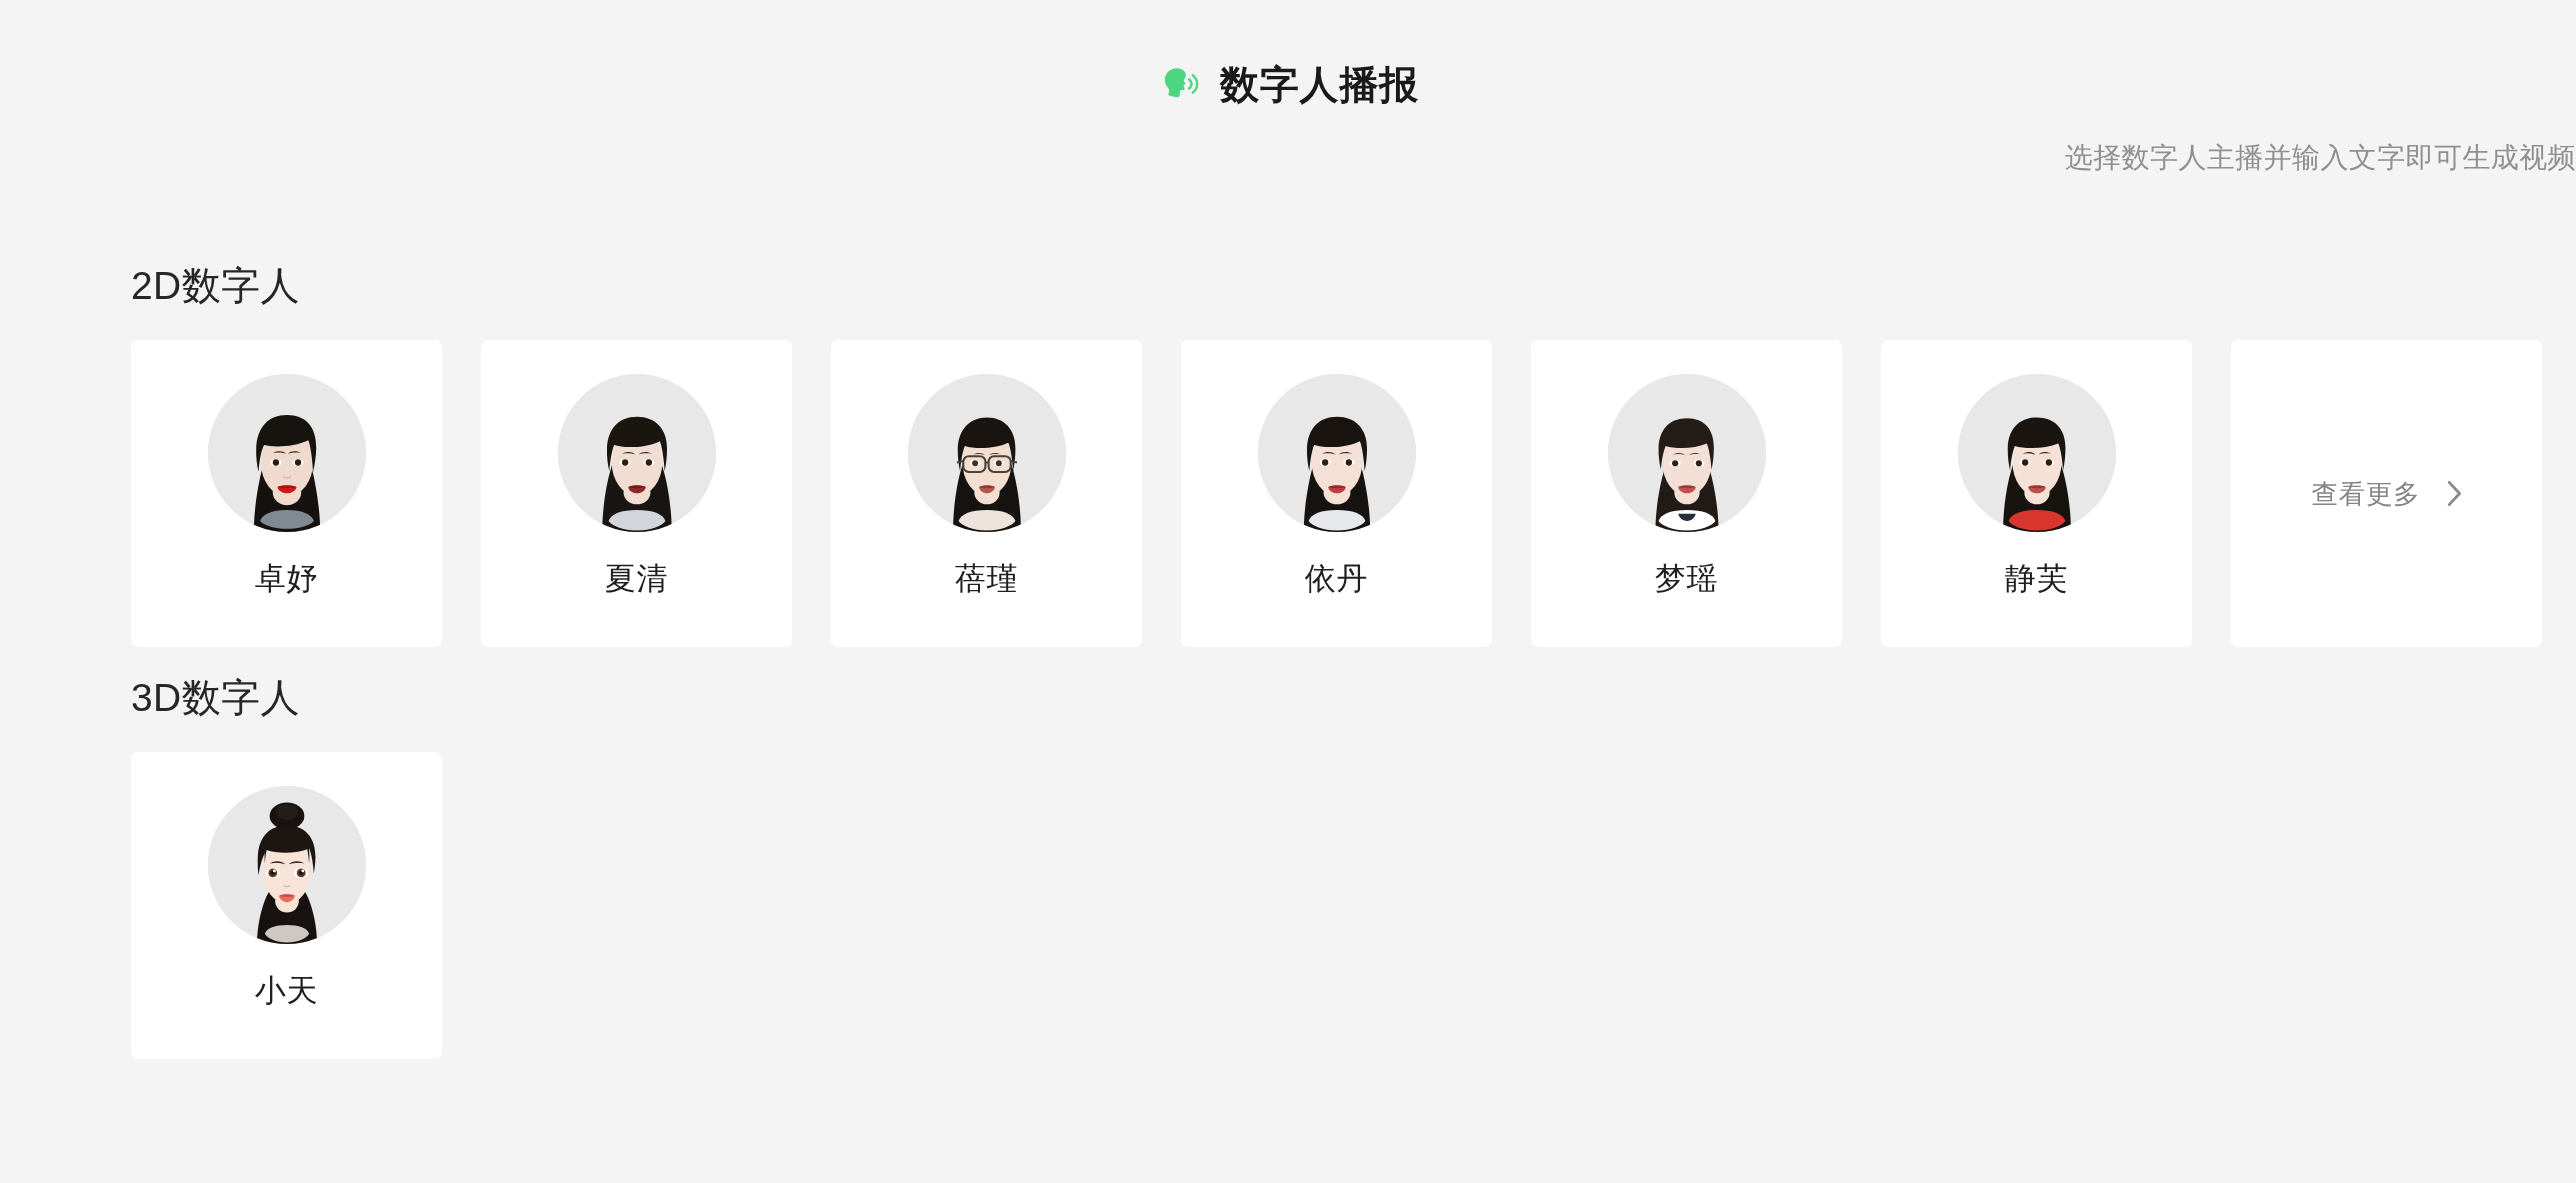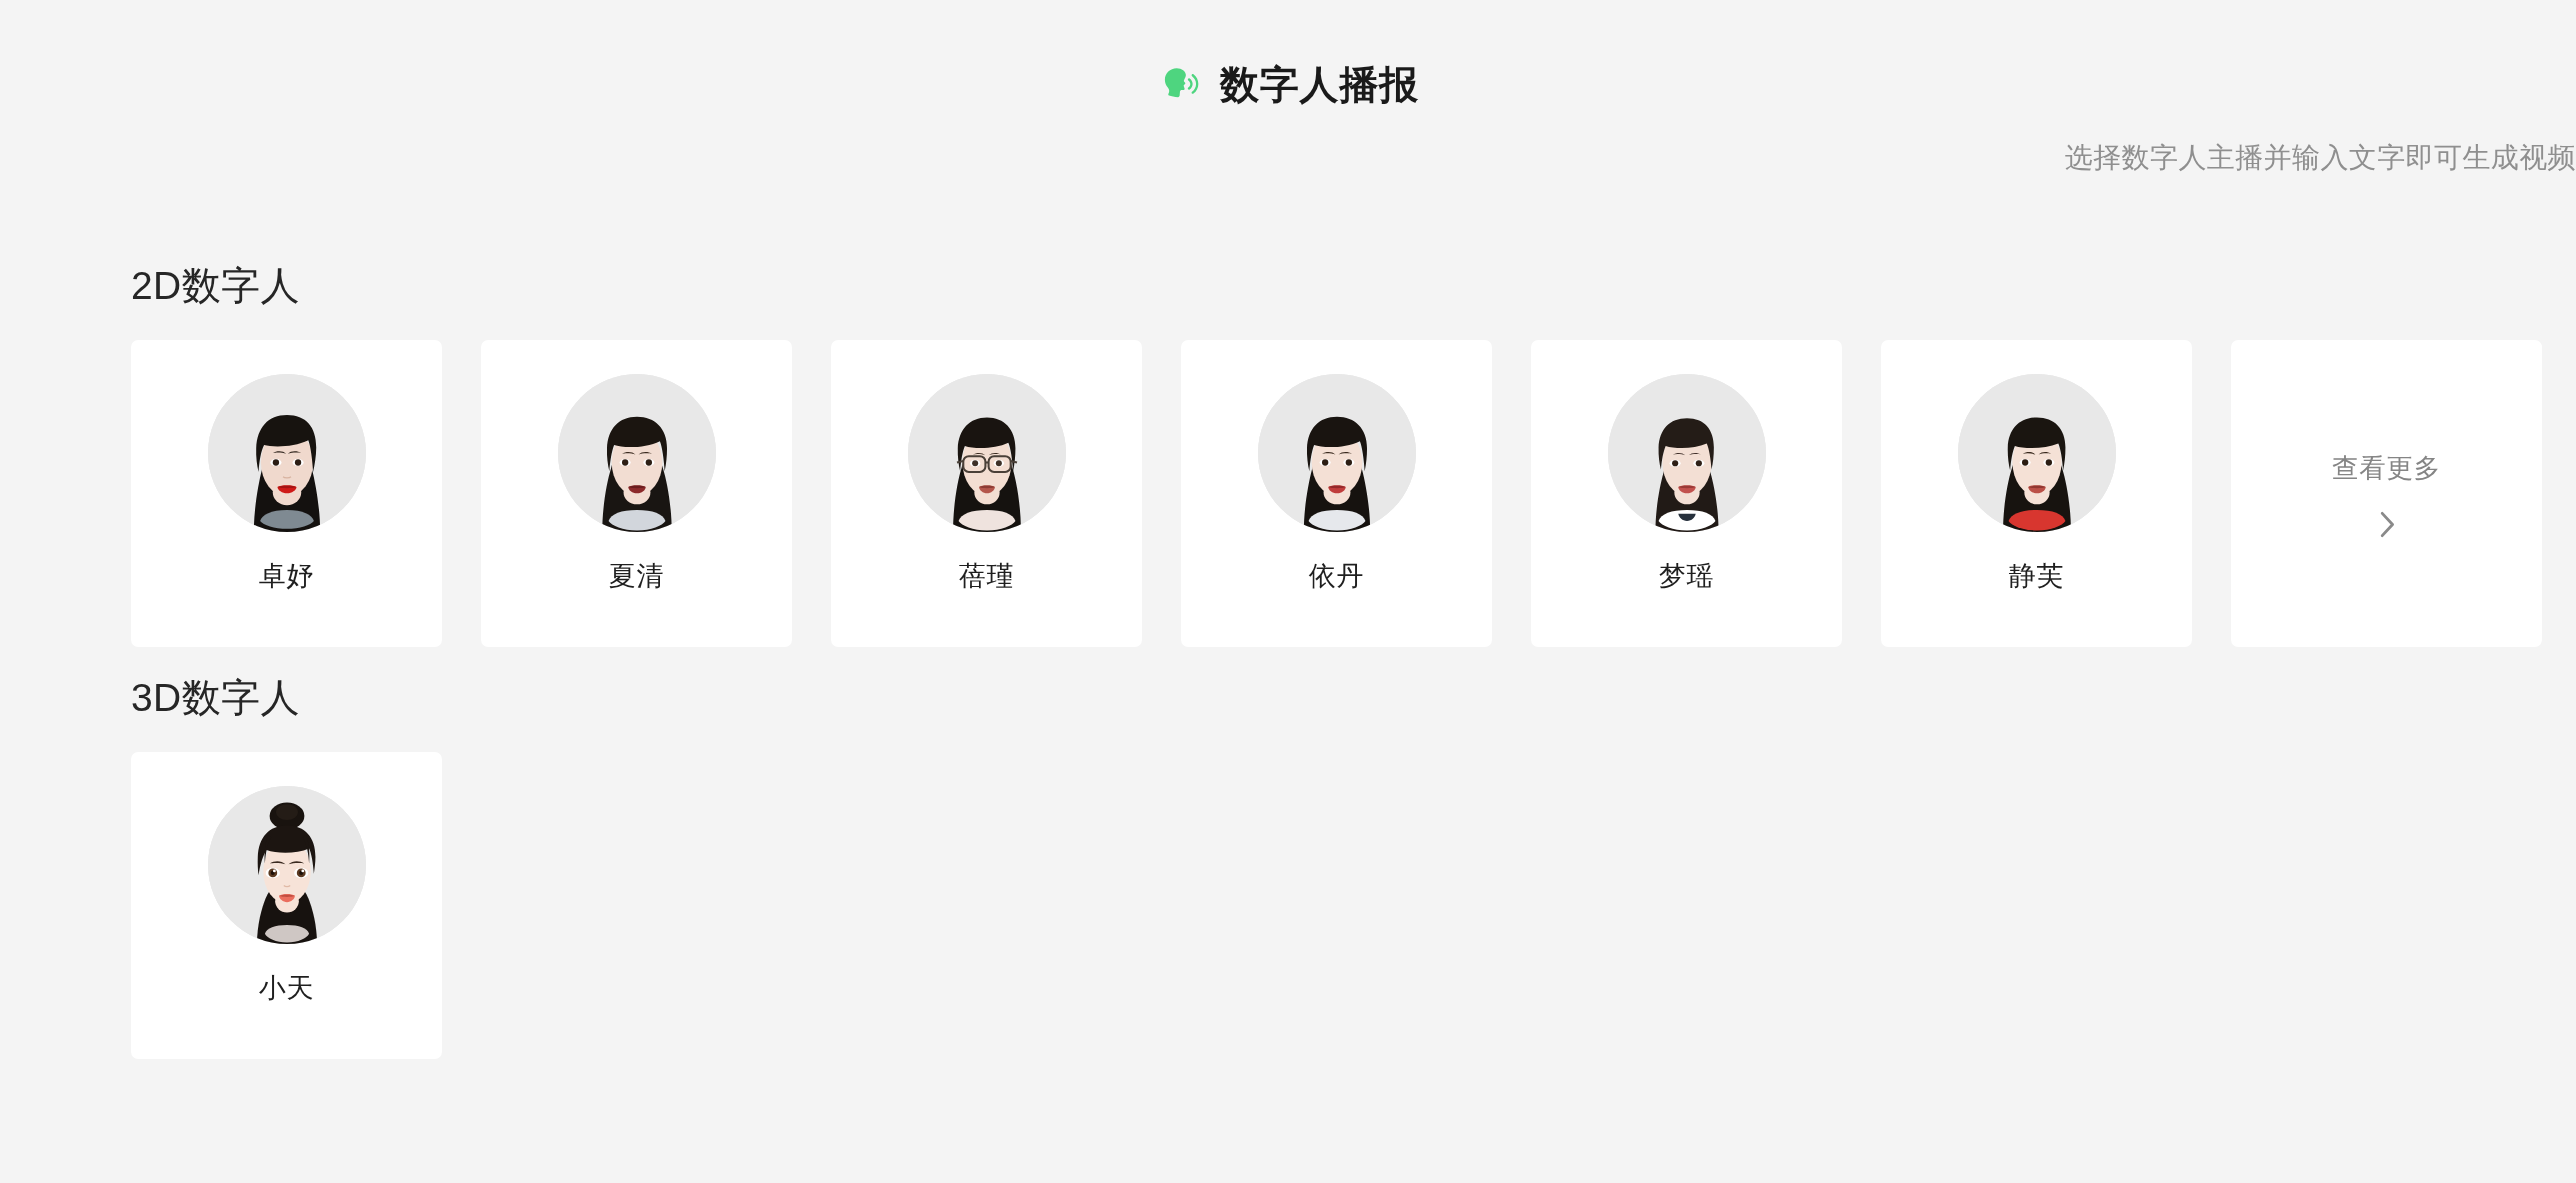--- a/index.html
+++ b/index.html
@@ -98,30 +98,30 @@
     border-radius: 50%;
     background: #e8e8e8;
     overflow: hidden;
     position: relative;
   }
 
   .avatar-wrap svg { display: block; width: 158px; height: 158px; }
 
   .card-label {
     margin-top: 26px;
-    font-size: 27px;
+    font-size: 31px;
     color: #1f1f1f;
     letter-spacing: 0.8px;
   }
 
   
   .card-more {
     display: flex;
     justify-content: center;
-    flex-direction: column;
+    flex-direction: row;
     gap: 25px;
   }
 
   .more-label {
     font-size: 26.5px;
     color: #858585;
     letter-spacing: 0.8px;
   }
 
   .chevron-right-icon {

